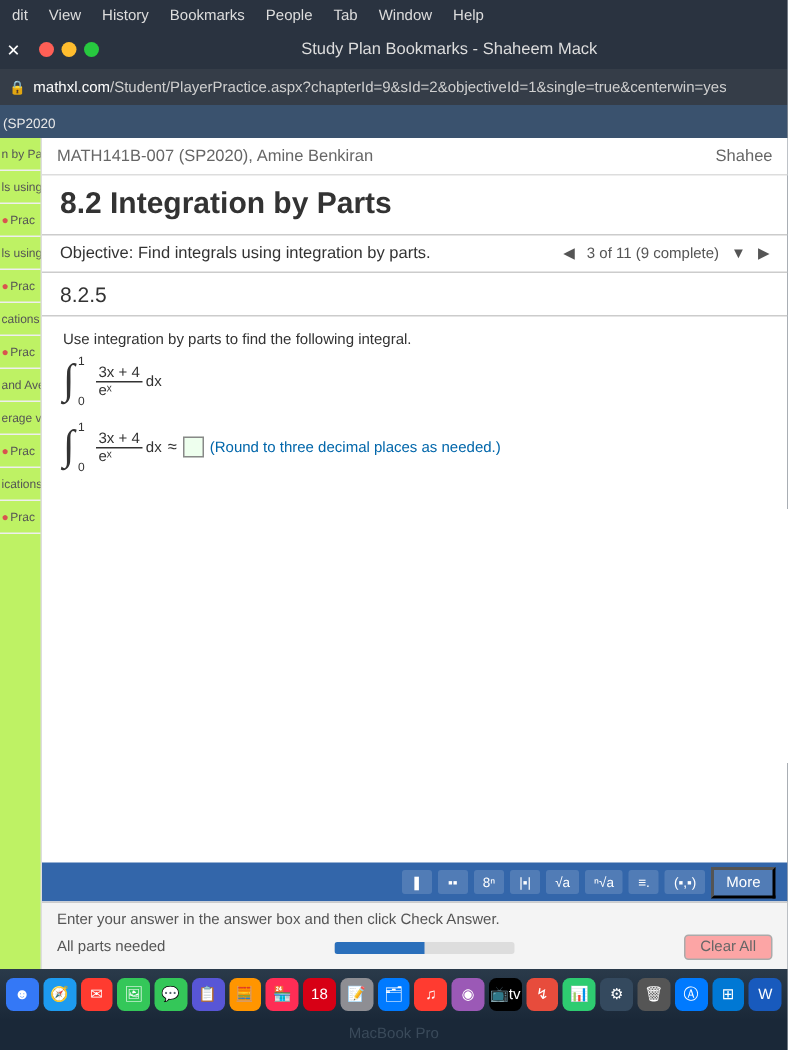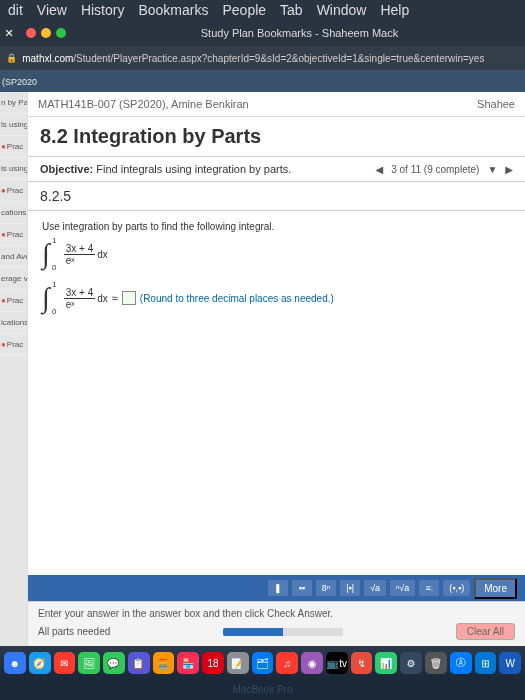--- a/index.html
+++ b/index.html
@@ -1,41 +1,41 @@
 <!DOCTYPE html>
 <html><head>
 <meta charset="utf-8">
 <style>
 *{margin:0;padding:0;box-sizing:border-box;font-family:-apple-system,Helvetica,Arial,sans-serif}
 body{width:525px;height:700px;background:#1a2838;overflow:hidden}
-.menubar{background:#2a3340;height:20px;display:flex;align-items:center;padding:0 8px;gap:14px;color:#ddd;font-size:14px}
+.menubar{background:#2a3340;height:20px;display:flex;align-items:center;padding:0 8px;gap:14px;color:#ddd;font-size:10px}
 .menubar span{cursor:default}
 .tabrow{background:#2a3340;height:26px;display:flex;align-items:center;color:#bbb;font-size:11px}
 .close-x{width:18px;color:#fff;text-align:center}
 .dots{display:flex;gap:5px;padding:0 8px}
 .dot{width:10px;height:10px;border-radius:50%}
 .red{background:#ff5f56}.yel{background:#ffbd2e}.grn{background:#27c93f}
 .tab-title{flex:1;text-align:center;color:#ddd;font-size:11px}
 .urlrow{background:#353d48;height:24px;display:flex;align-items:center;padding:0 6px;color:#cfcfcf;font-size:10px}
 .lock{margin-right:5px;font-size:9px}
 .url-text{white-space:nowrap;overflow:hidden}
 .domain{color:#fff}
 .secondbar{background:#3a526e;height:22px;display:flex;align-items:center}
 .openve{color:#e8e8e8;font-size:10px;padding-left:3px}
 .content{background:#fff;margin-left:28px;height:calc(700px - 20px - 26px - 24px - 22px - 34px - 20px);position:relative;display:flex}
-.sidebar{position:absolute;left:-28px;top:0;width:28px;height:100%;background:#e5e5e5;border-right:1px solid #ddd;font-size:8px;color:#555}
+.sidebar{position:absolute;left:-28px;top:0;width:28px;height:100%;background:#bef264;border-right:1px solid #ddd;font-size:8px;color:#555}
 .side-item{padding:6px 1px;border-bottom:1px solid #eee;white-space:nowrap;overflow:hidden}
 .side-bullet{color:#d9534f;font-size:8px;margin-right:1px}
 .main{flex:1;padding:0;display:flex;flex-direction:column}
 .course{background:#fff;padding:6px 10px;font-size:11px;color:#666;display:flex;justify-content:space-between;border-bottom:1px solid #ddd}
 .shahee{color:#666}
 .sp202{position:absolute;left:-28px;top:-18px;background:#3a526e;color:#e8e8e8;font-size:9px;padding:3px 2px}
 .title{font-size:20px;color:#333;padding:8px 12px;font-weight:700;border-bottom:1px solid #ccc}
 .objective{padding:6px 12px;font-size:11px;color:#333;border-bottom:1px solid #ccc;display:flex;align-items:center;justify-content:space-between}
-.obj-left b{font-weight:700}
+.obj-left b{font-weight:400}
 .nav{display:flex;align-items:center;gap:8px;font-size:10px;color:#555}
 .tri{font-size:10px;cursor:pointer}
 .sub{padding:6px 12px;font-size:14px;color:#333;border-bottom:1px solid #ccc}
 .body{padding:10px 14px;font-size:11px;color:#333;flex:1}
 .instr{margin-bottom:0;font-size:10px}
 .integral{display:flex;align-items:center;margin:6px 0 12px 0}
 .int-sym{font-size:28px;font-family:serif;position:relative}
 .int-limits{font-size:8px;position:absolute}
 .upper{top:-2px;left:10px}
 .lower{bottom:-2px;left:10px}

